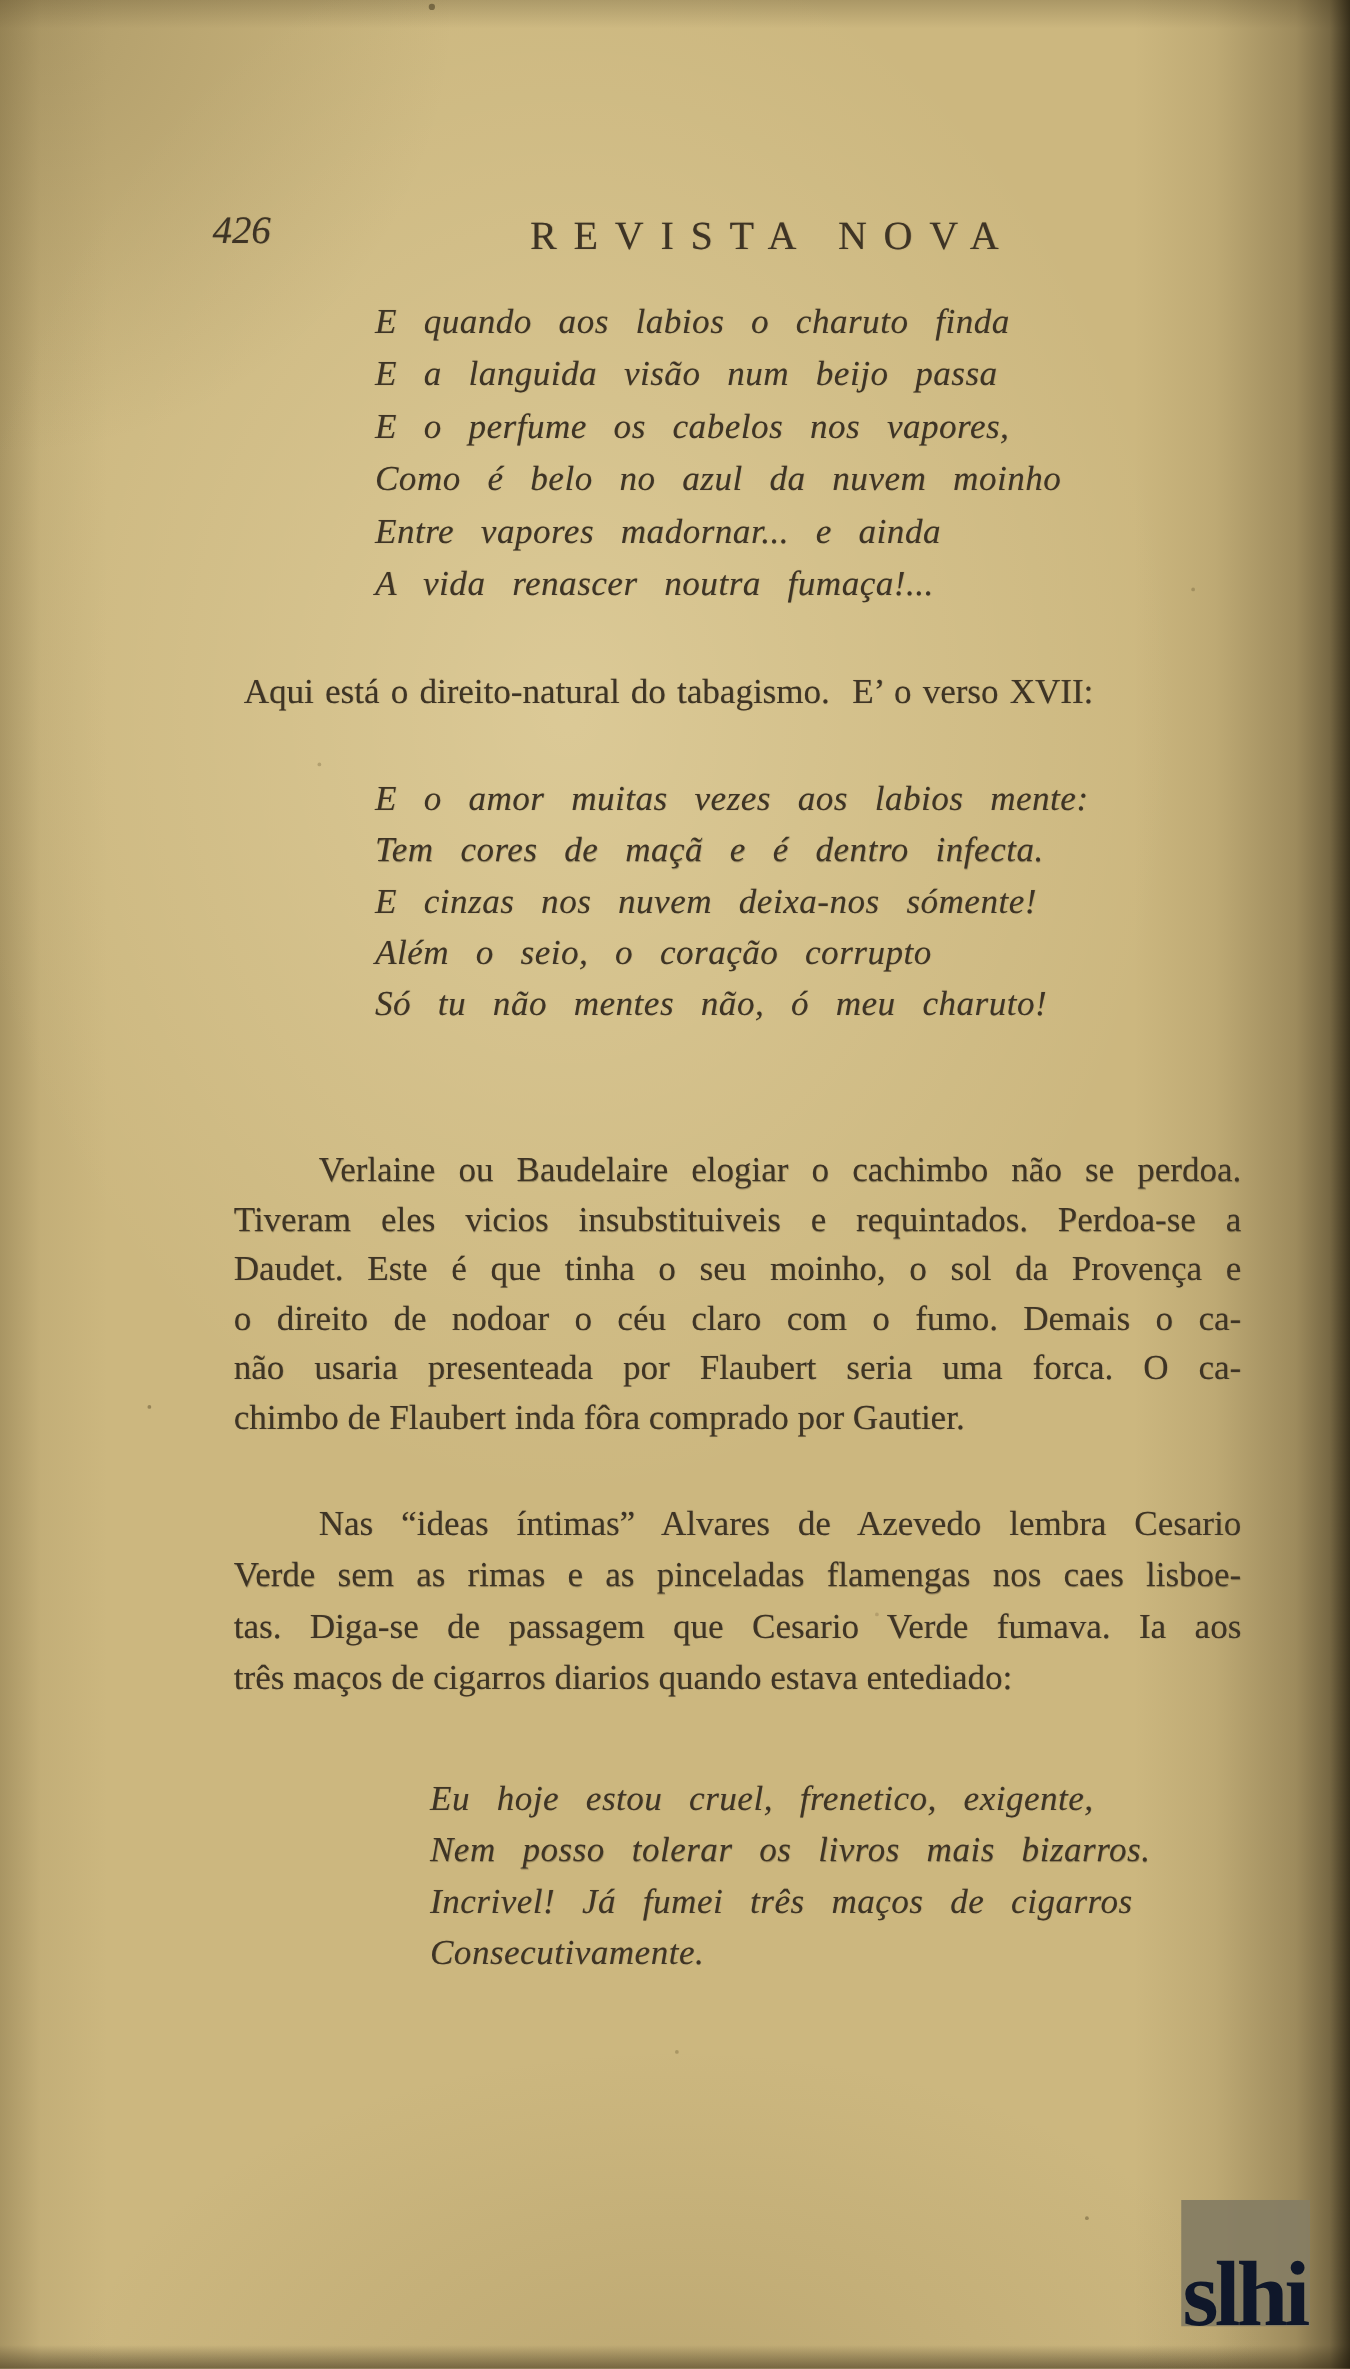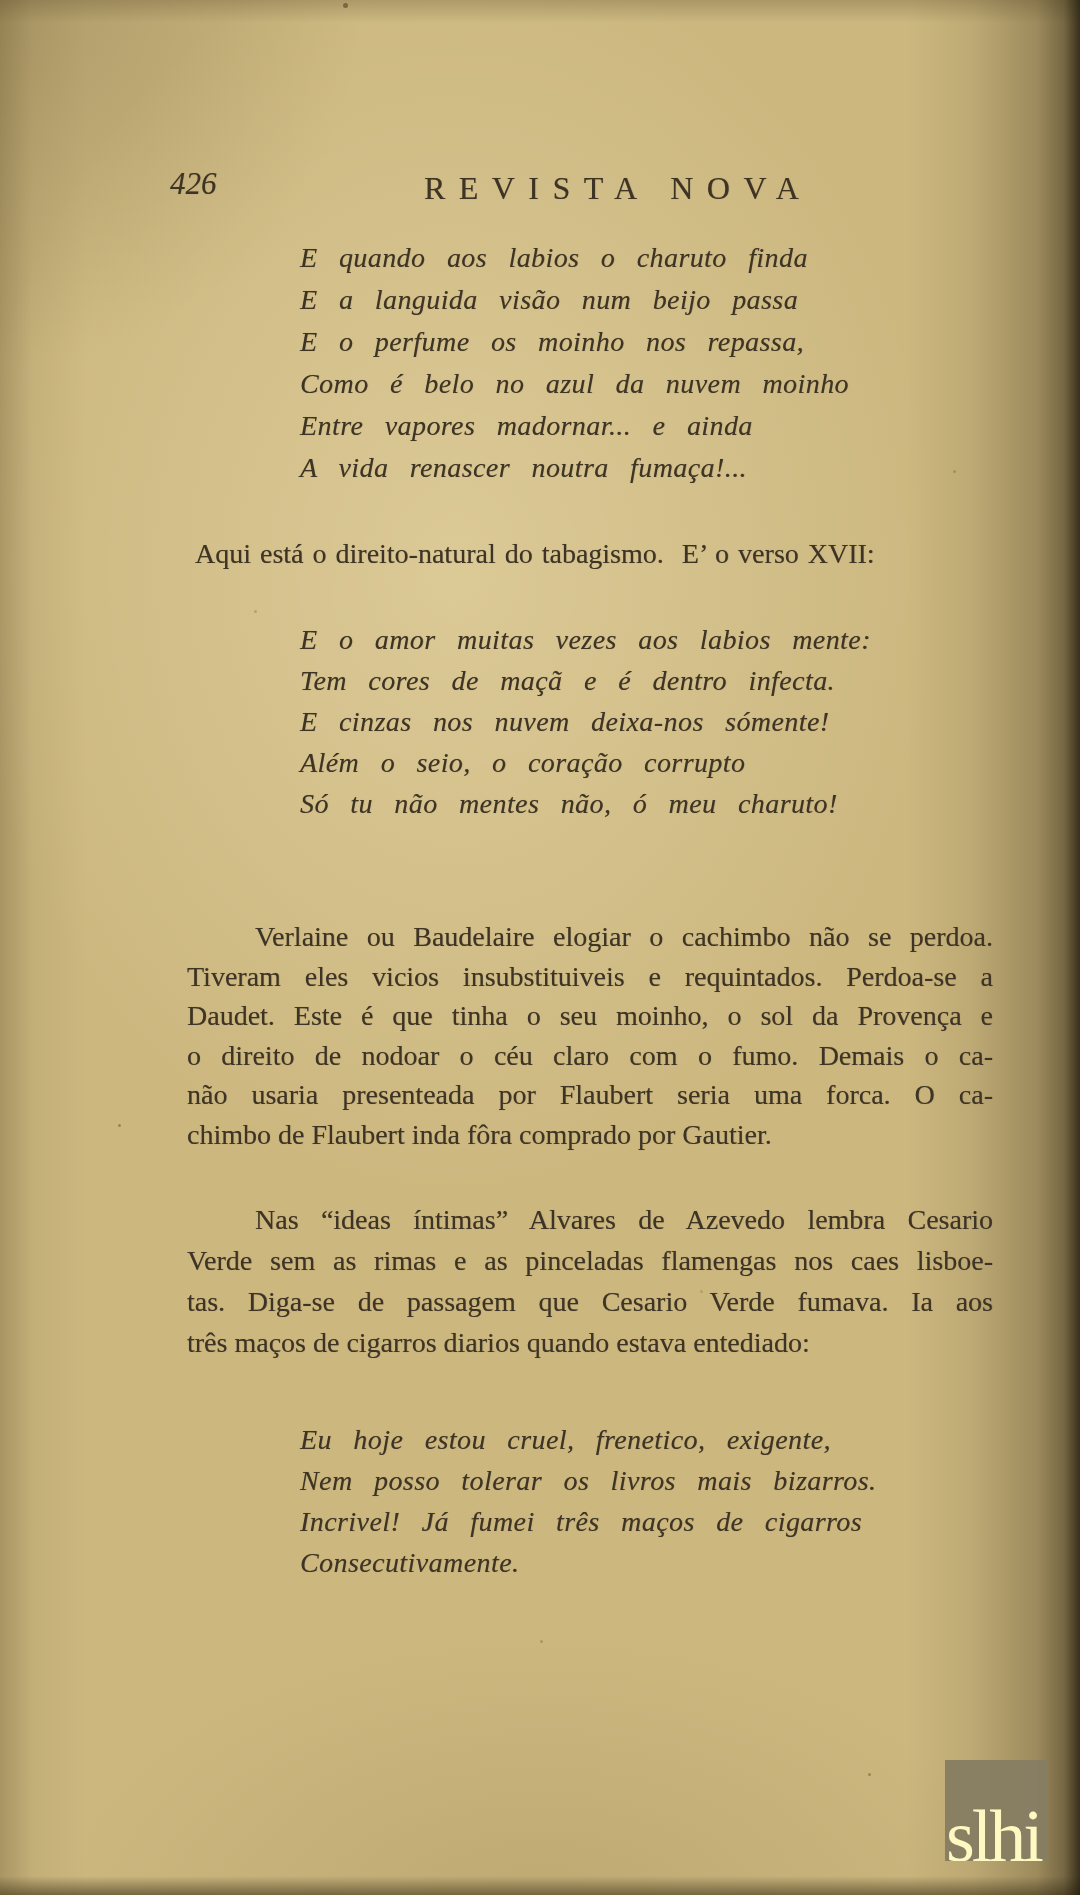--- a/index.html
+++ b/index.html
@@ -22,36 +22,36 @@
   .page *{text-shadow:0.3px 0.3px 0.7px rgba(62,52,32,0.45);}
 
   .header{position:absolute;top:0;left:0;width:100%;height:0;}
   .pagenum{position:absolute;left:170px;top:166px;font-size:31px;font-style:italic;}
   .journal{position:absolute;left:424px;top:170px;font-size:32px;letter-spacing:0.42em;}
 
   .poem{position:absolute;left:300px;font-size:28px;font-style:italic;
         word-spacing:0.5em;letter-spacing:0.015em;}
   .poem1{top:237px;line-height:42px;font-style:italic;}
   .poem2{top:619px;line-height:41px;}
-  .poem3{top:1419px;line-height:41px;}
+  .poem3{top:1419px;line-height:41px;margin-left:44px;}
 
   .intro{position:absolute;left:195px;top:538px;font-size:28px;
          white-space:pre-wrap;word-spacing:2px;}
 
   .para{position:absolute;left:155px;width:838px;font-size:28px;}
   .para1{top:917px;line-height:39.5px;}
   .para2{top:1199px;line-height:41px;}
   .jline{text-align:justify;text-align-last:justify;margin-left:32px;}
   .jline.first{text-indent:68px;}
   .jline.last{text-align-last:left;}
 
   .watermark{position:absolute;left:945px;top:1760px;width:103px;height:101px;
              background:rgba(134,125,99,0.95);overflow:hidden;}
   .watermark span{position:absolute;left:1px;bottom:-12px;font-size:74px;line-height:1;
-                  color:#fef9c3;letter-spacing:-3px;text-shadow:none;}
+                  color:#0f172a;letter-spacing:-3px;text-shadow:none;font-weight:bold;}
 
   .specks{position:absolute;top:0;left:0;width:3px;height:3px;border-radius:50%;
           background:transparent;
           box-shadow:
             344px 4px 0 1px rgba(60,50,25,0.50),
             118px 1124px 0 0 rgba(70,58,30,0.40),
             868px 1773px 0 0 rgba(70,58,30,0.38),
             540px 1640px 0 0 rgba(90,75,40,0.30),
             254px 610px 0 0 rgba(90,75,40,0.28),
             953px 470px 0 0 rgba(90,75,40,0.30),
@@ -63,21 +63,21 @@
 <div class="page">
 
   <div class="header">
     <span class="pagenum">426</span>
     <span class="journal">REVISTA NOVA</span>
   </div>
 
   <div class="poem poem1">
     <div>E quando aos labios o charuto finda</div>
     <div>E a languida visão num beijo passa</div>
-    <div>E o perfume os moinho nos repassa,</div>
+    <div>E o perfume os cabelos nos vapores,</div>
     <div>Como é belo no azul da nuvem moinho</div>
     <div>Entre vapores madornar... e ainda</div>
     <div>A vida renascer noutra fumaça!...</div>
   </div>
 
   <div class="intro">Aqui está o direito-natural do tabagismo.  E’ o verso XVII:</div>
 
   <div class="poem poem2">
     <div>E o amor muitas vezes aos labios mente:</div>
     <div>Tem cores de maçã e é dentro infecta.</div>

